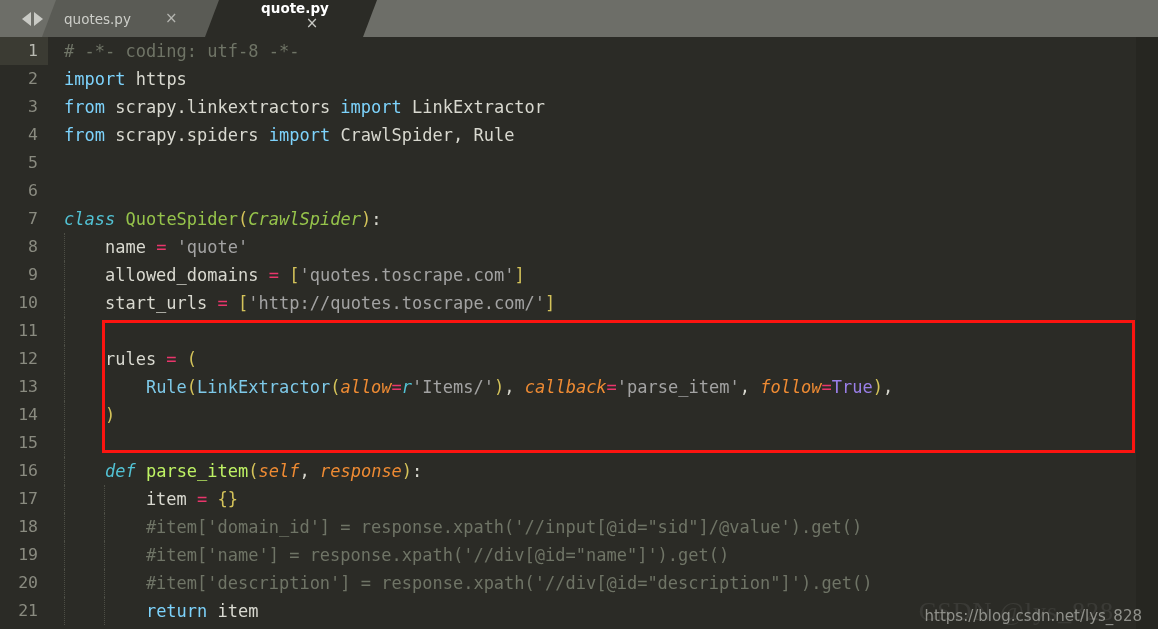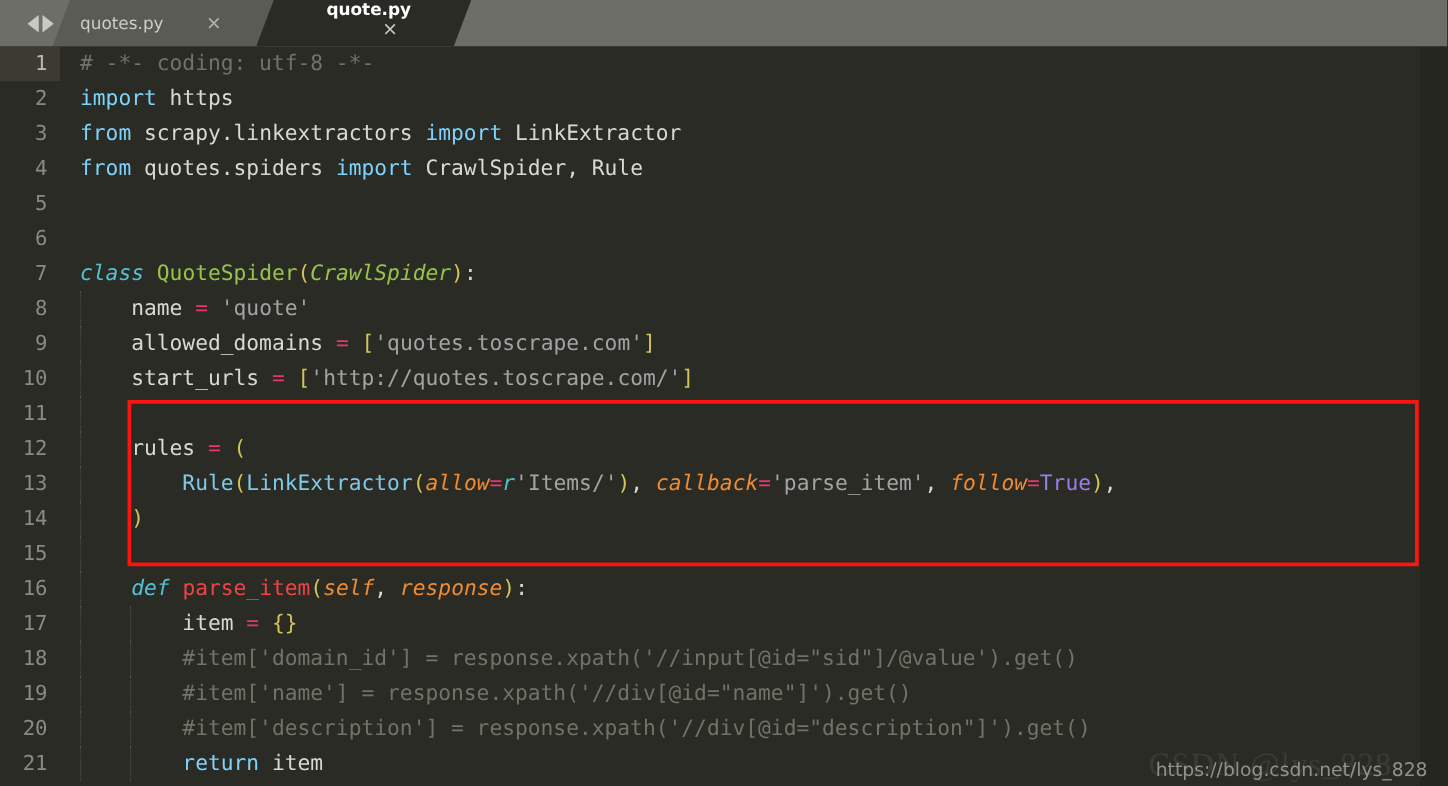--- a/index.html
+++ b/index.html
@@ -172,21 +172,21 @@
   }
   .g1 { left: 64px; }
   .g2 { left: 104px; }
 
   
   .kw      { color: #7dd3fc; }       
   .kwc     { color: #52c2d4; font-style: italic; margin-top: 32px; } 
   .name    { color: #d9d9d0; }
   .cls     { color: #96c44b; margin-top: 47px; }
   .clsi    { color: #96c44b; font-style: italic; }
-  .fn      { color: #ef4444; }
+  .fn      { color: #bef264; }
   .str     { color: #a3a3a3; }
   .op      { color: #e9366b; }
   .brk     { color: #d4c35a; }
   .cmt     { color: #6f7466; }
   .param   { color: #ef8b33; font-style: italic; }
   .call    { color: #7ec9e8; }
   .const   { color: #9a7fe8; }
   .rpfx    { color: #52c2d4; font-style: italic; }
   .punct   { color: #d9d9d0; }
 
@@ -251,21 +251,21 @@
     </div>
   </div>
 
   <div class="editor">
     <div class="gutterstrip"></div>
     <div class="right-edge"></div>
     <div class="codearea" id="codearea">
         <div class="line current"><span class="ln">1</span><span class="code"><span class="cmt"># -*- coding: utf-8 -*-</span></span></div>
         <div class="line"><span class="ln">2</span><span class="code"><span class="kw">import</span><span class="punct"> </span><span class="name">https</span></span></div>
         <div class="line"><span class="ln">3</span><span class="code"><span class="kw">from</span><span class="name"> scrapy.linkextractors </span><span class="kw">import</span><span class="name"> LinkExtractor</span></span></div>
-        <div class="line"><span class="ln">4</span><span class="code"><span class="kw">from</span><span class="name"> quotes.spiders </span><span class="kw">import</span><span class="name"> CrawlSpider, Rule</span></span></div>
+        <div class="line"><span class="ln">4</span><span class="code"><span class="kw">from</span><span class="name"> scrapy.spiders </span><span class="kw">import</span><span class="name"> CrawlSpider, Rule</span></span></div>
         <div class="line"><span class="ln">5</span><span class="code"></span></div>
         <div class="line"><span class="ln">6</span><span class="code"></span></div>
         <div class="line"><span class="ln">7</span><span class="code"><span class="kwc">class</span><span class="punct"> </span><span class="cls">QuoteSpider</span><span class="brk">(</span><span class="clsi">CrawlSpider</span><span class="brk">)</span><span class="punct">:</span></span></div>
         <div class="line"><span class="ln">8</span><span class="guide g1"></span><span class="code"><span class="name">    name </span><span class="op">=</span><span class="punct"> </span><span class="str">'quote'</span></span></div>
         <div class="line"><span class="ln">9</span><span class="guide g1"></span><span class="code"><span class="name">    allowed_domains </span><span class="op">=</span><span class="punct"> </span><span class="brk">[</span><span class="str">'quotes.toscrape.com'</span><span class="brk">]</span></span></div>
         <div class="line"><span class="ln">10</span><span class="guide g1"></span><span class="code"><span class="name">    start_urls </span><span class="op">=</span><span class="punct"> </span><span class="brk">[</span><span class="str">'http://quotes.toscrape.com/'</span><span class="brk">]</span></span></div>
         <div class="line"><span class="ln">11</span><span class="guide g1"></span><span class="code"></span></div>
         <div class="line"><span class="ln">12</span><span class="guide g1"></span><span class="code"><span class="name">    rules </span><span class="op">=</span><span class="punct"> </span><span class="brk">(</span></span></div>
         <div class="line"><span class="ln">13</span><span class="guide g1"></span><span class="guide g2"></span><span class="code"><span class="punct">        </span><span class="call">Rule</span><span class="brk">(</span><span class="call">LinkExtractor</span><span class="brk">(</span><span class="param">allow</span><span class="op">=</span><span class="rpfx">r</span><span class="str">'Items/'</span><span class="brk">)</span><span class="punct">, </span><span class="param">callback</span><span class="op">=</span><span class="str">'parse_item'</span><span class="punct">, </span><span class="param">follow</span><span class="op">=</span><span class="const">True</span><span class="brk">)</span><span class="punct">,</span></span></div>
         <div class="line"><span class="ln">14</span><span class="guide g1"></span><span class="code"><span class="punct">    </span><span class="brk">)</span></span></div>

